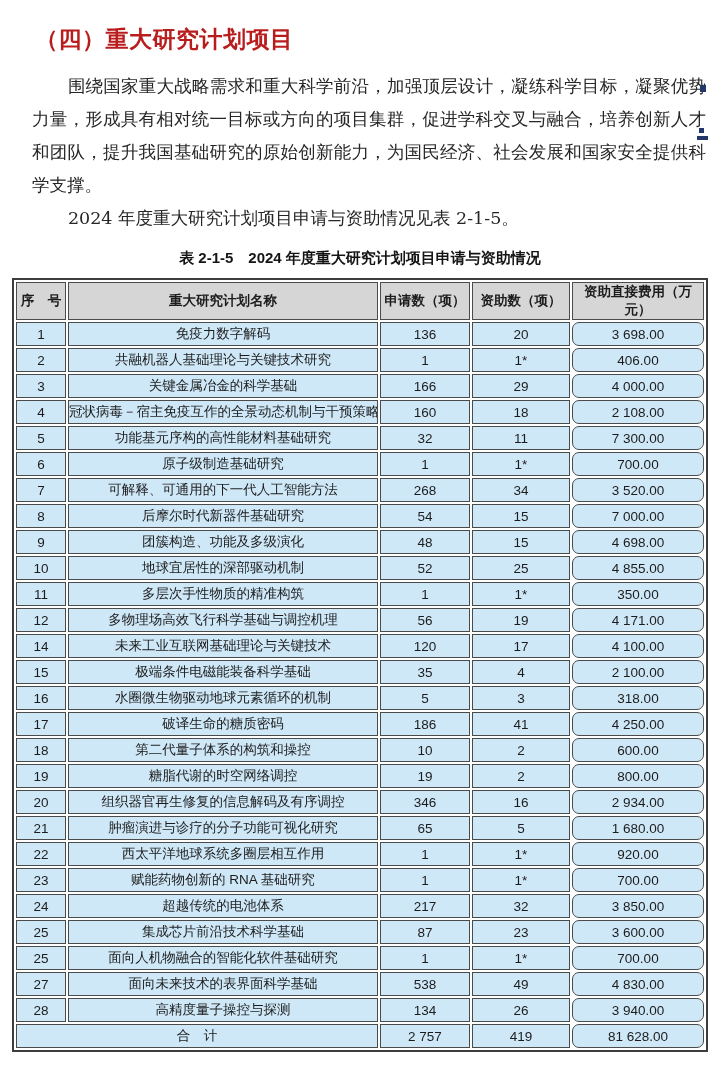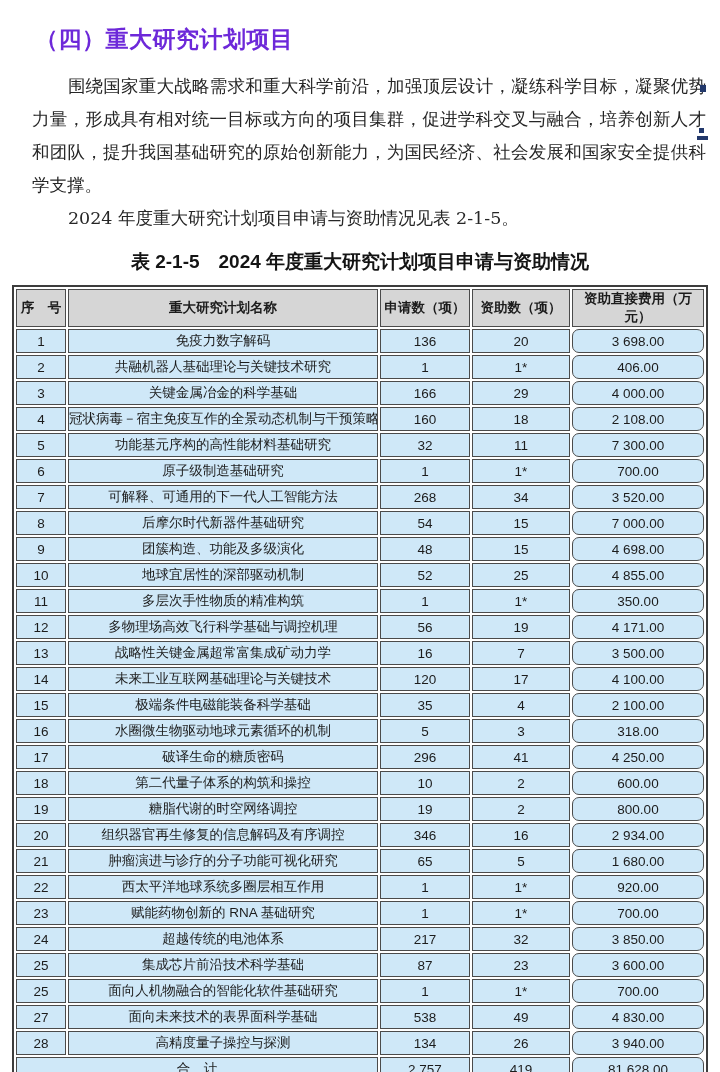--- a/index.html
+++ b/index.html
@@ -3,33 +3,33 @@
 <meta charset="utf-8">
 <style>
   html,body { margin:0; padding:0; background:#ffffff; }
   .page {
     position:relative; width:720px; height:1072px; background:#ffffff;
     overflow:hidden; font-family:"Liberation Sans", sans-serif;
   }
   .section-heading {
     margin:0; padding:24px 0 0 35px;
     font-family:"Liberation Sans", sans-serif;
-    font-size:23px; font-weight:bold; color:#6d28d9; letter-spacing:0.5px;
+    font-size:23px; font-weight:bold; color:#b91c1c; letter-spacing:0.5px;
   }
   .body-para {
     margin:15px 14px 0 32px;
     font-family:"DejaVu Serif", serif;
     font-size:17.5px; line-height:33px; color:#262626;
     text-align:justify; text-indent:2.05em;
   }
   .body-para.second { margin-top:0; }
   .table-title {
     margin-top:14px; text-align:center;
     font-family:"Liberation Sans", sans-serif;
-    font-size:19px; font-weight:bold; color:#141414;
+    font-size:15px; font-weight:bold; color:#141414;
   }
   table.fund-table {
     margin:10px auto 0 auto;
     border-collapse:separate; border-spacing:2px;
     border:2px solid #3d3d3d; background:#ffffff;
     table-layout:fixed; width:692px;
     font-family:"Liberation Sans", sans-serif;
   }
   table.fund-table th {
     background:#d6d6d6; font-size:13.5px; font-weight:bold; color:#1c1c1c;
@@ -158,27 +158,20 @@
           <td class="td-budget">350.00</td>
         </tr>
         <tr>
           <td class="td-seq">12</td>
           <td class="td-name">多物理场高效飞行科学基础与调控机理</td>
           <td class="td-num">56</td>
           <td class="td-num">19</td>
           <td class="td-budget">4 171.00</td>
         </tr>
         <tr>
-          <td class="td-seq">13</td>
-          <td class="td-name">战略性关键金属超常富集成矿动力学</td>
-          <td class="td-num">16</td>
-          <td class="td-num">7</td>
-          <td class="td-budget">3 500.00</td>
-        </tr>
-        <tr>
           <td class="td-seq">14</td>
           <td class="td-name">未来工业互联网基础理论与关键技术</td>
           <td class="td-num">120</td>
           <td class="td-num">17</td>
           <td class="td-budget">4 100.00</td>
         </tr>
         <tr>
           <td class="td-seq">15</td>
           <td class="td-name">极端条件电磁能装备科学基础</td>
           <td class="td-num">35</td>
@@ -188,21 +181,21 @@
         <tr>
           <td class="td-seq">16</td>
           <td class="td-name">水圈微生物驱动地球元素循环的机制</td>
           <td class="td-num">5</td>
           <td class="td-num">3</td>
           <td class="td-budget">318.00</td>
         </tr>
         <tr>
           <td class="td-seq">17</td>
           <td class="td-name">破译生命的糖质密码</td>
-          <td class="td-num">296</td>
+          <td class="td-num">186</td>
           <td class="td-num">41</td>
           <td class="td-budget">4 250.00</td>
         </tr>
         <tr>
           <td class="td-seq">18</td>
           <td class="td-name">第二代量子体系的构筑和操控</td>
           <td class="td-num">10</td>
           <td class="td-num">2</td>
           <td class="td-budget">600.00</td>
         </tr>

